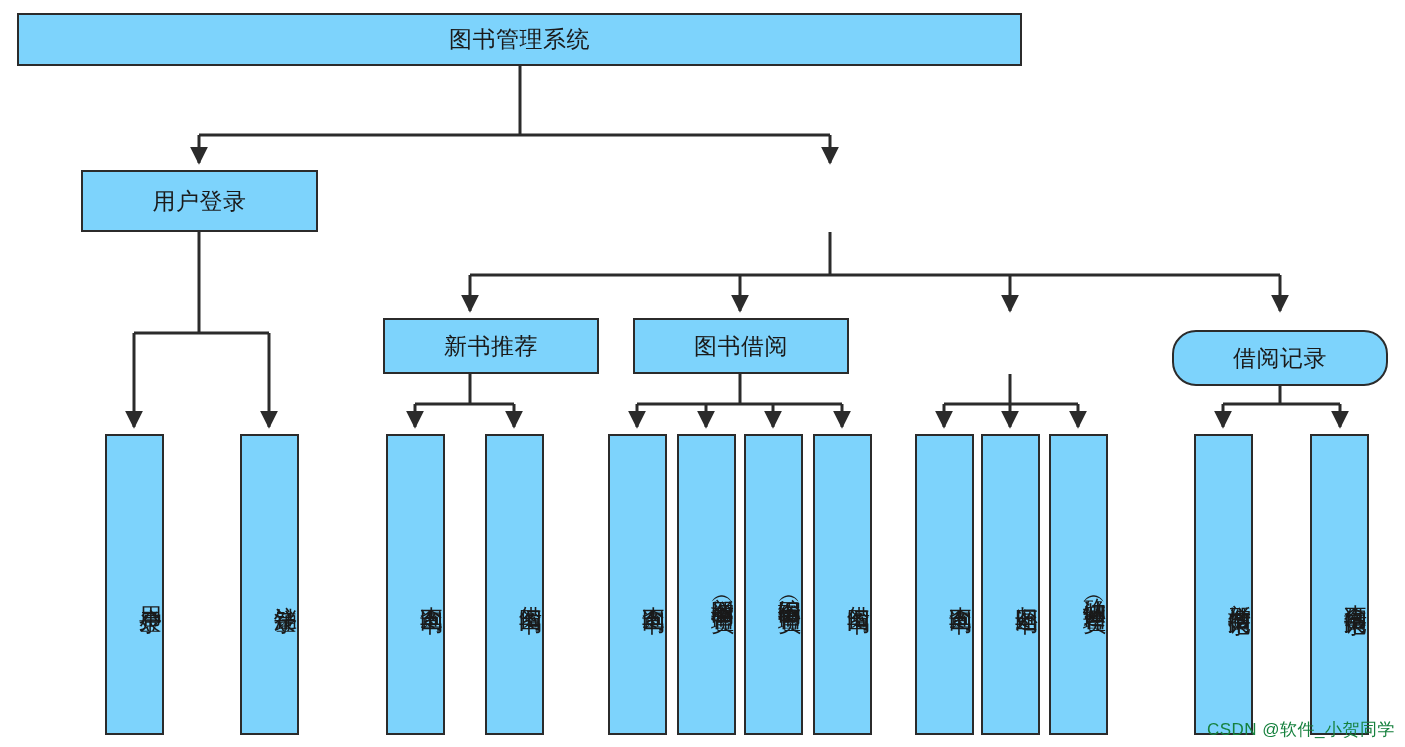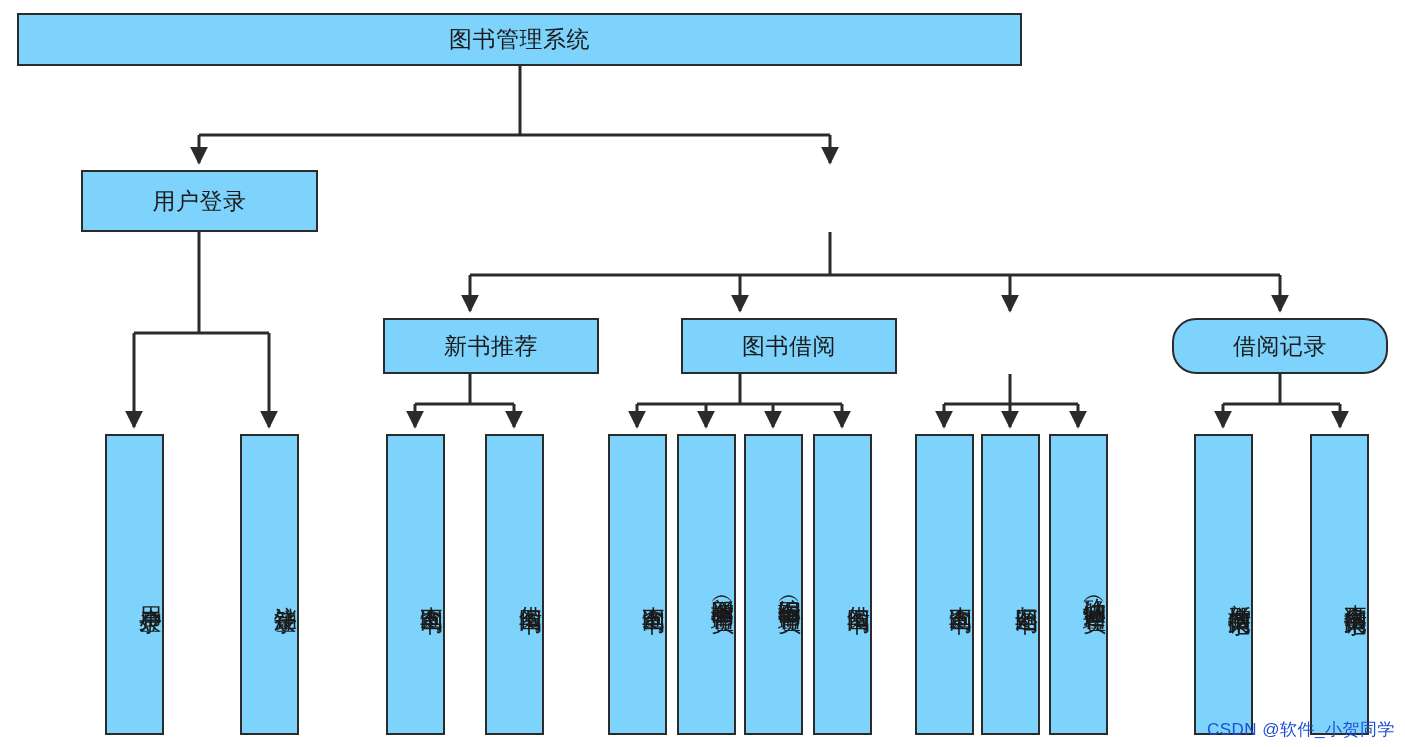--- a/index.html
+++ b/index.html
@@ -54,21 +54,21 @@
   .label-v {
     writing-mode: vertical-rl;
     text-orientation: upright;
     white-space: nowrap;
   }
   .watermark {
     position: absolute;
     right: 10px;
     bottom: 6px;
     font-size: 17px;
-    color: #1d4ed8;
+    color: #15803d;
     white-space: nowrap;
     letter-spacing: 0.5px;
   }
 </style>
 </head>
 <body>
 
 <div id="canvas">
 
   <svg id="edges" viewBox="0 0 1405 747" xmlns="http://www.w3.org/2000/svg">
@@ -125,24 +125,24 @@
     <span>图书管理系统</span>
   </div>
 
   <div class="node horiz" style="left:81px; top:170px; width:237px; height:62px;">
     <span>用户登录</span>
   </div>
 
   <div class="node horiz" style="left:362px; top:318px; width:216px; height:56px;margin-left:21px;">
     <span>新书推荐</span>
   </div>
-  <div class="node horiz" style="left:633px; top:318px; width:216px; height:56px;margin-left:48px;">
+  <div class="node horiz" style="left:633px; top:318px; width:216px; height:56px;">
     <span>图书借阅</span>
   </div>
-  <div class="node horiz" style="left:1172px; top:318px; width:216px; height:56px;border-radius:24px;">
+  <div class="node horiz" style="left:1172px; top:330px; width:216px; height:56px;border-radius:24px;">
     <span>借阅记录</span>
   </div>
 
   <div class="node vert" style="left:105px; top:434px; width:59px; height:301px;">
     <span class="label-v">用户登录</span>
   </div>
   <div class="node vert" style="left:240px; top:434px; width:59px; height:301px;">
     <span class="label-v">注销登录</span>
   </div>
 

